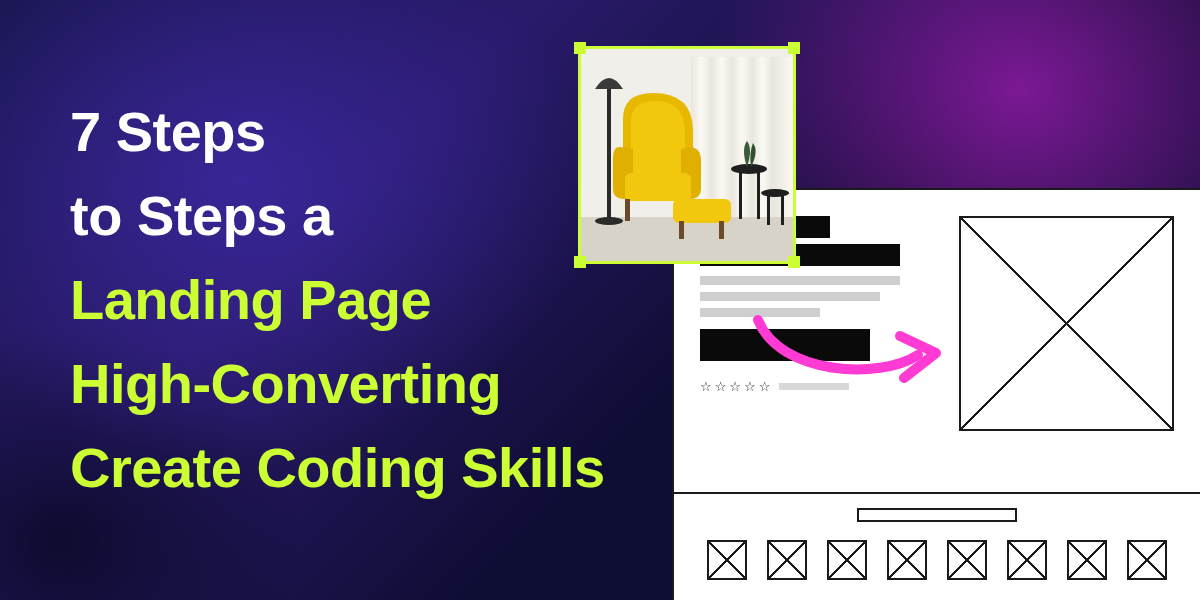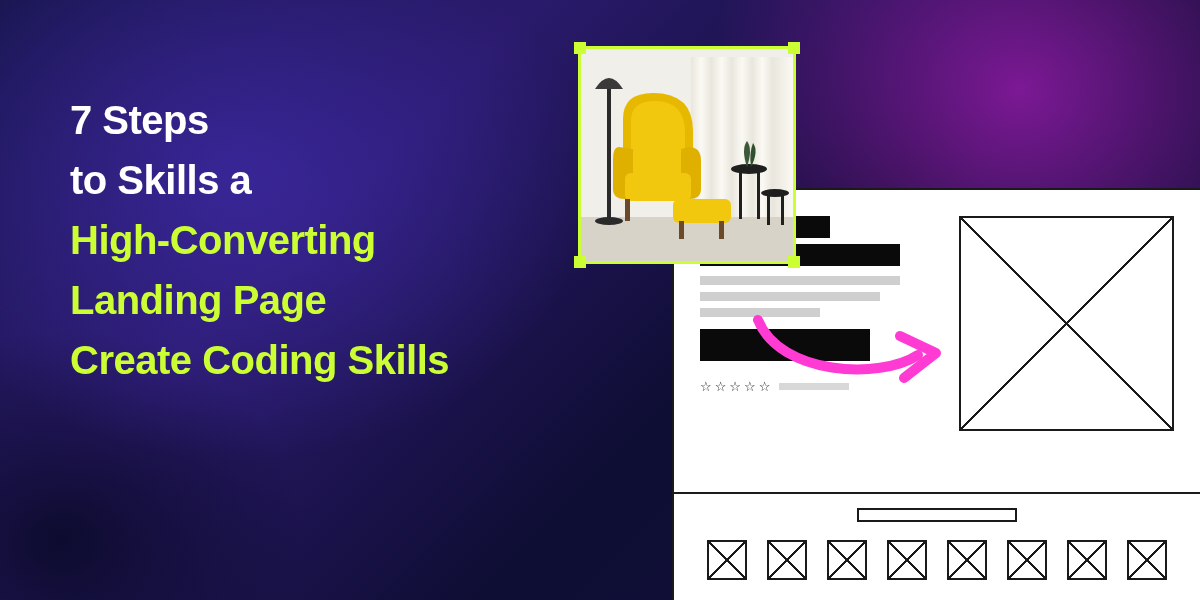--- a/index.html
+++ b/index.html
@@ -14,21 +14,21 @@
       radial-gradient(ellipse 400px 350px at 90% 90%, rgba(50,30,150,0.85) 0%, transparent 70%),
       radial-gradient(ellipse 350px 300px at 5% 90%, rgba(10,10,40,0.9) 0%, transparent 70%),
       linear-gradient(135deg, #18164f 0%, #2a1a6b 30%, #0e0d33 60%, #120f3c 100%);
     position: relative;
   }
 
   .headline {
     position: absolute;
     left: 70px;
     top: 90px;
-    font-size: 40px;
+    font-size: 56px;
     font-weight: 800;
     line-height: 1.5;
     letter-spacing: -0.5px;
   }
   .headline .white { color: #ffffff; display: block; }
   .headline .accent { color: #ccff33; display: block; }
 
   .wireframe-panel {
     position: absolute;
     right: 0;
@@ -105,23 +105,23 @@
     width: 215px;
     height: 100px;
     pointer-events: none;
   }
 </style>
 </head>
 <body>
 
 <div class="headline">
   <span class="white">7 Steps</span>
-  <span class="white">to Skills a</span>
+  <span class="white">to Steps a</span>
+  <span class="accent">Landing Page</span>
   <span class="accent">High-Converting</span>
-  <span class="accent">Landing Page</span>
   <span class="accent">Create Coding Skills</span>
 </div>
 
 <div class="wireframe-panel">
   <div class="wf-top">
     <div class="wf-left-col">
       <div class="wf-bar b1"></div>
       <div class="wf-bar b2"></div>
       <div class="wf-line l1"></div>
       <div class="wf-line l2"></div>

